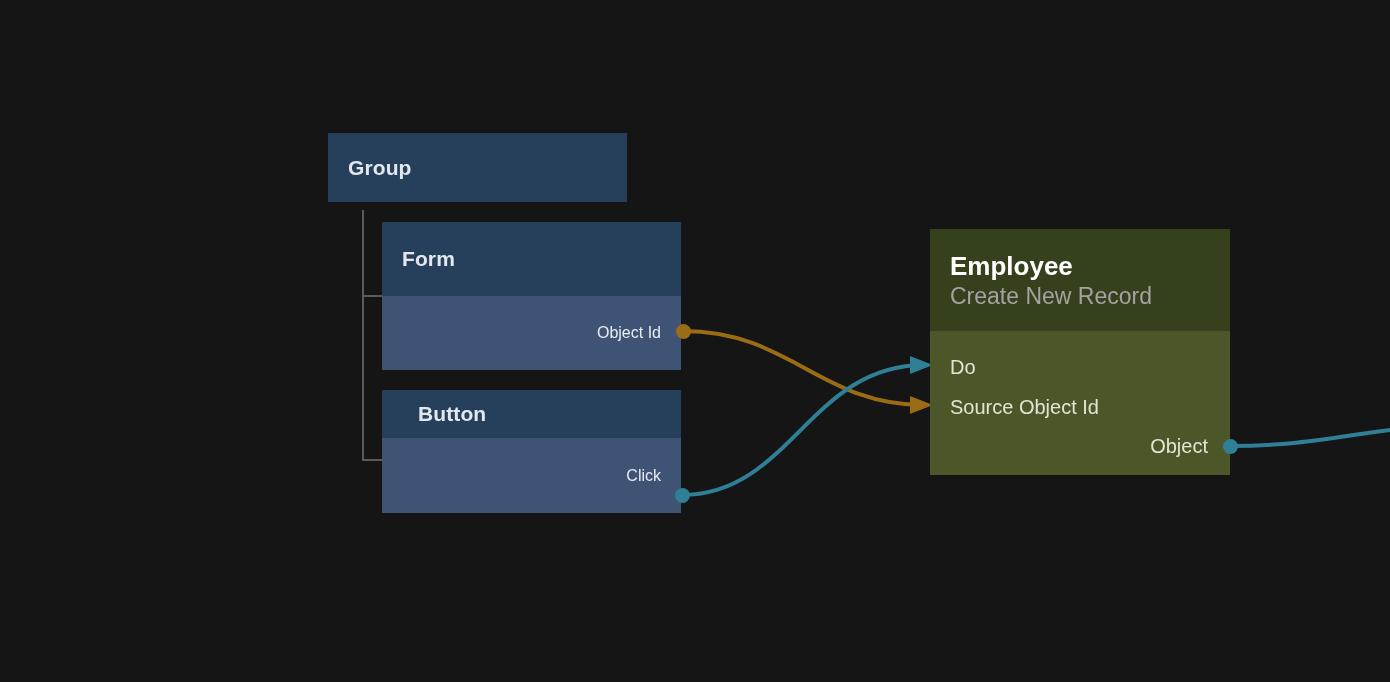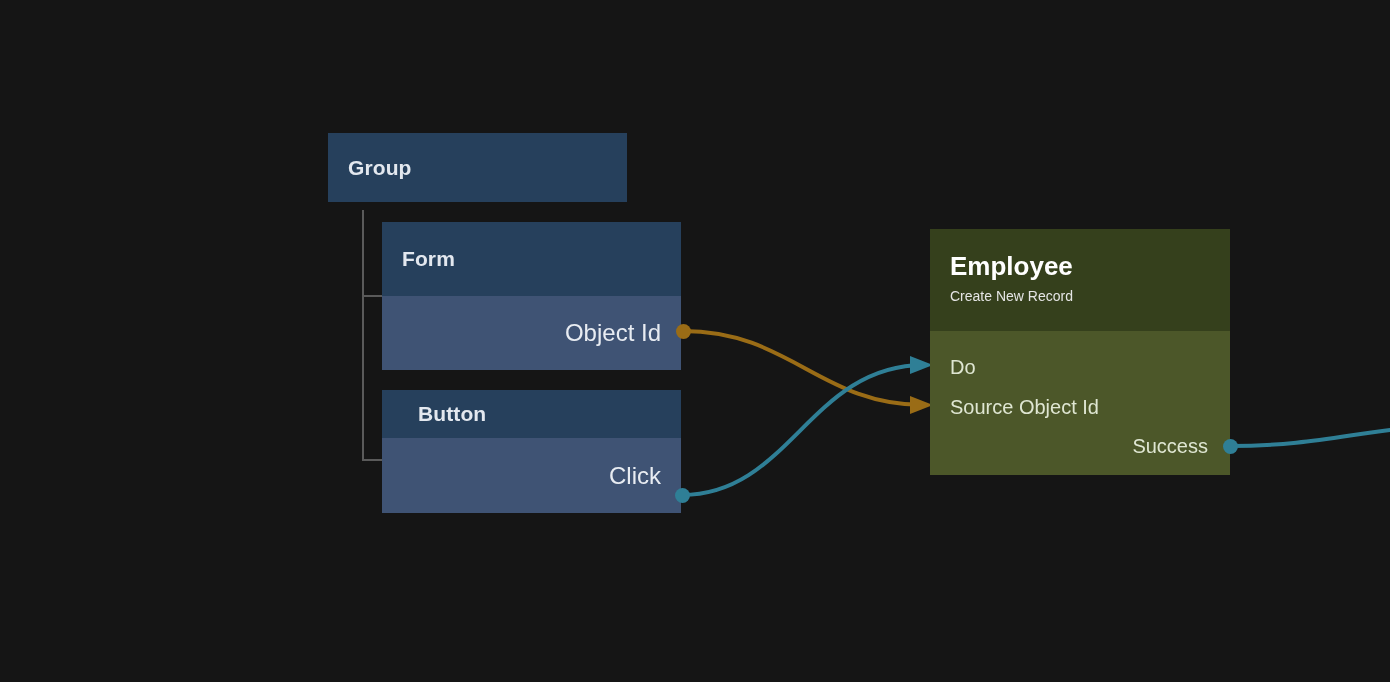--- a/index.html
+++ b/index.html
@@ -50,21 +50,21 @@
     background: #3f5374;
   }
   .node-blue .node-title {
     color: #e3e8ef;
     font-size: 21px;
     font-weight: bold;
     letter-spacing: 0.1px;
   }
   .node-blue .port-label {
     color: #e8ecf2;
-    font-size: 24px;
+    font-size: 16px;
   }
 
   
   .node-group {
     left: 328px;
     top: 133px;
     width: 299px;
     height: 69px;
   }
   .node-group .node-header {
@@ -133,22 +133,22 @@
     height: 144px;
     position: relative;
   }
   .node-employee .emp-title {
     color: #ffffff;
     font-size: 26px;
     font-weight: bold;
     line-height: 30px;
   }
   .node-employee .emp-subtitle {
-    color: #e5e5e5;
-    font-size: 14px;
+    color: #a3a3a3;
+    font-size: 23px;
     font-weight: normal;
     line-height: 30px;
   }
   .emp-row {
     position: absolute;
     color: #dfe6d2;
     font-size: 20px;
     line-height: 20px;
   }
   .emp-row-in {
@@ -242,18 +242,18 @@
   <div class="port-dot port-dot-teal" style="left:675px; top:488px;"></div>
 
   <div class="node node-employee">
     <div class="node-header">
       <div class="emp-title">Employee</div>
       <div class="emp-subtitle">Create New Record</div>
     </div>
     <div class="node-body">
       <div class="emp-row emp-row-in emp-row-do">Do</div>
       <div class="emp-row emp-row-in emp-row-src">Source Object Id</div>
-      <div class="emp-row emp-row-out">Success</div>
+      <div class="emp-row emp-row-out">Object</div>
     </div>
   </div>
   <div class="port-dot port-dot-teal" style="left:1223px; top:439px;"></div>
 
 </div>
 
 </body></html>

